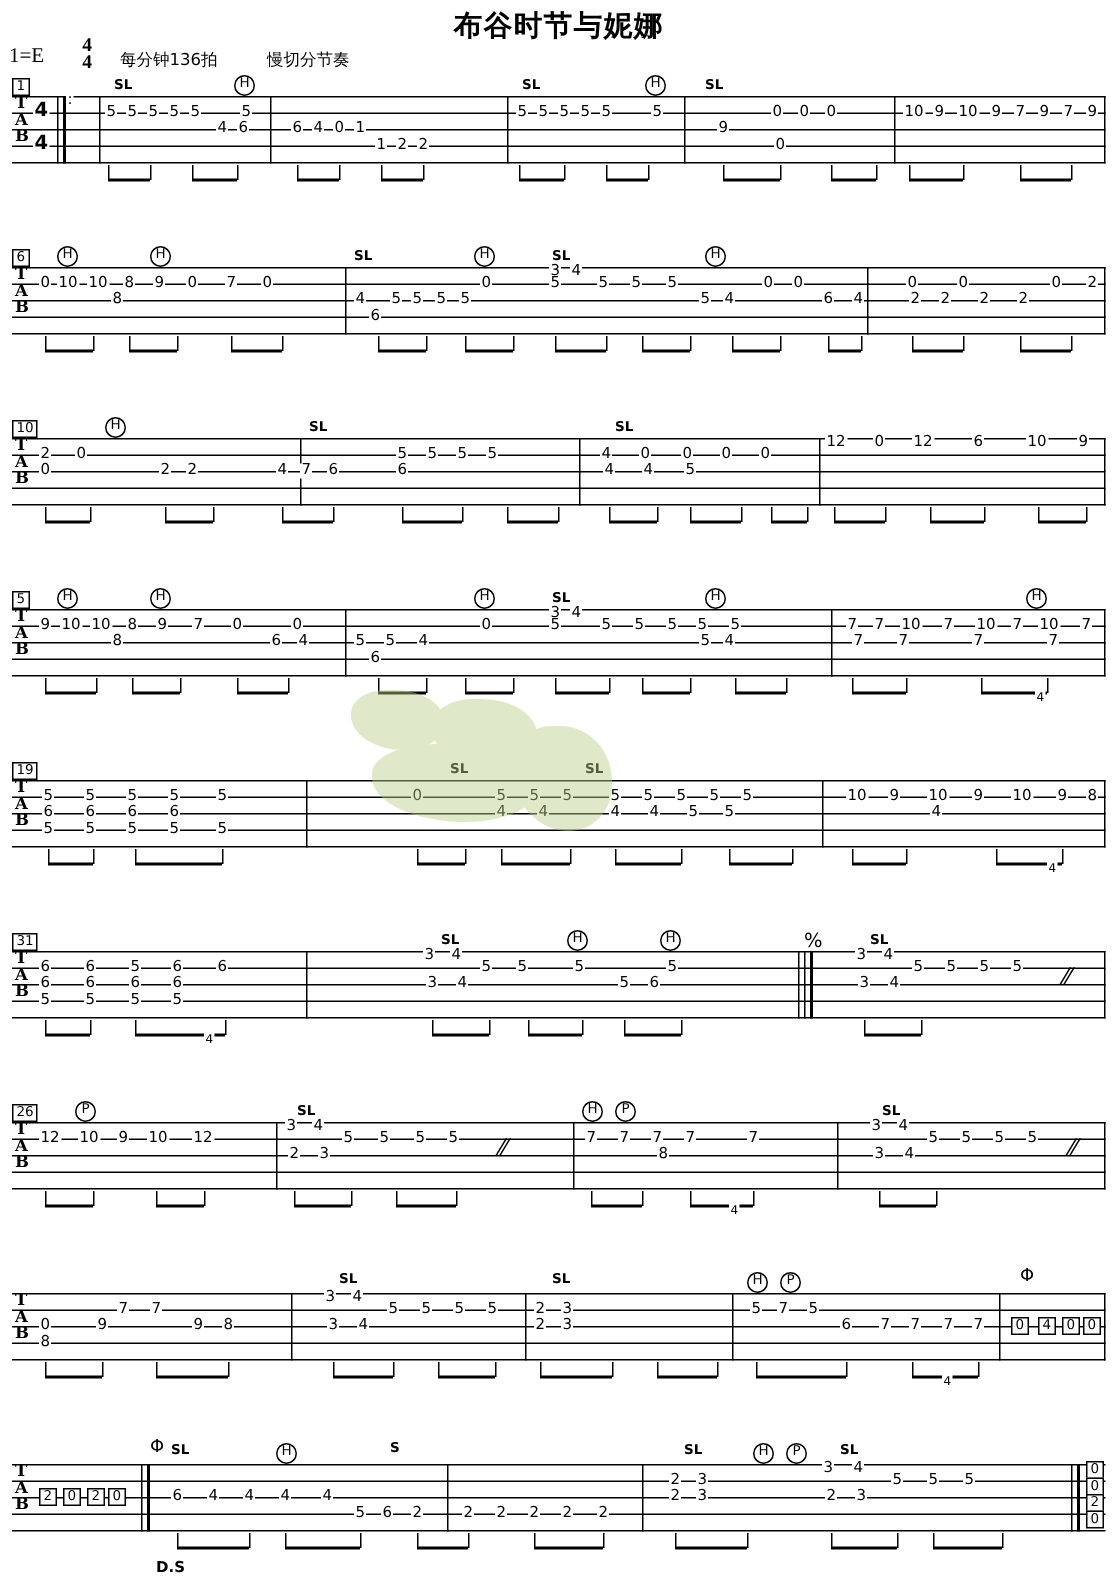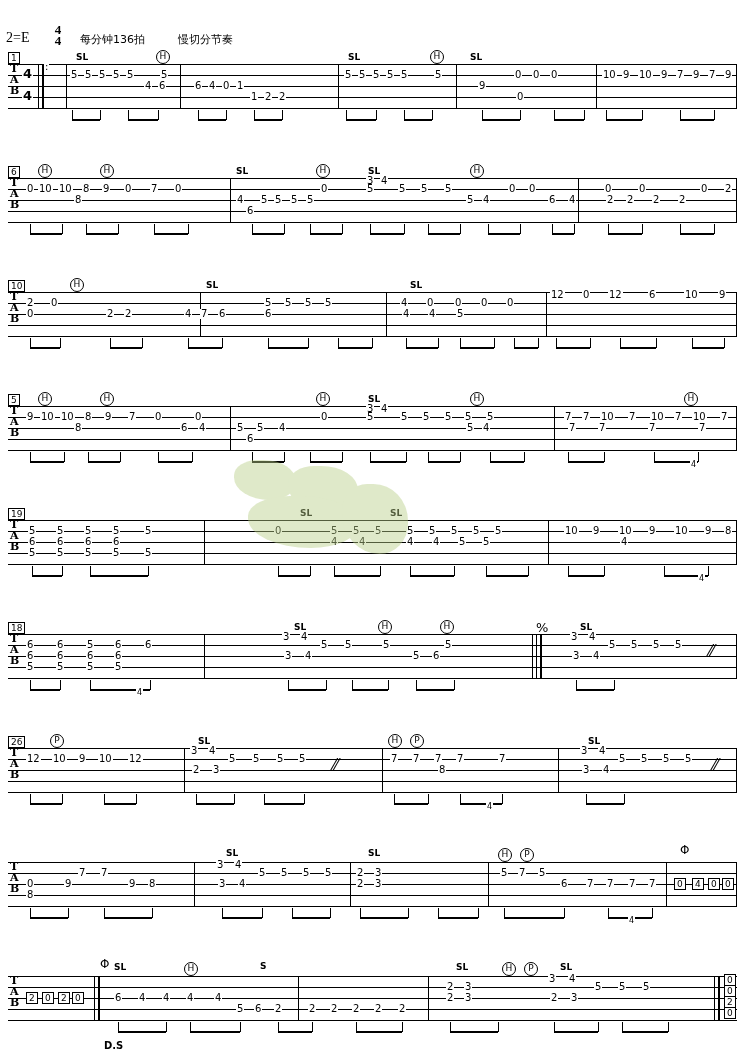--- a/index.html
+++ b/index.html
@@ -37,22 +37,23 @@
   .wm-blob{position:absolute;background:#b9cf88;border-radius:40% 55% 45% 60%;}
   .ds{position:absolute;font-size:10px;font-family:"DejaVu Sans",sans-serif;font-weight:bold;}
   .boxnum{position:absolute;border:1px solid #000;font-size:9px;font-family:"DejaVu Sans",sans-serif;padding:0 2px;background:#fff;}
   .rep{position:absolute;font-size:13px;font-family:"DejaVu Sans",sans-serif;}
 </style>
 </head>
 <body>
 
 <div class="sheet">
 
-
-  <div class="keysig">2=E</div>
+  <div class="title">布谷时节与妮娜</div>
+
+  <div class="keysig">1=E</div>
 
   <div class="timesig">
     <span class="num">4</span>
     <span class="line"></span>
     <span class="num">4</span>
   </div>
 
   <div class="tempo">每分钟136拍</div>
   <div class="tempo2">慢切分节奏</div>
 
@@ -590,21 +591,21 @@
       <div class="stem" style="left:344px;top:0;height:10px;"></div>
         <div class="stem" style="left:380px;top:0;height:10px;"></div>
       <div class="beam" style="left:344px;top:9px;width:36px;"></div>
       <div class="stem" style="left:408px;top:0;height:10px;"></div>
         <div class="stem" style="left:446px;top:0;height:10px;"></div>
       <div class="beam" style="left:408px;top:9px;width:38px;"></div>
       <div class="stem" style="left:568px;top:0;height:10px;"></div>
         <div class="stem" style="left:606px;top:0;height:10px;"></div>
       <div class="beam" style="left:568px;top:9px;width:38px;"></div>
     </div>
-    <div class="barnum" style="left:0;top:-12px;">18</div>
+    <div class="barnum" style="left:0;top:-12px;">31</div>
   </div>
 
   <div class="system" id="sys7" style="top:748px;">
     <div class="staff">
       <div class="ln l0"></div>
         <div class="ln l1"></div>
         <div class="ln l2"></div>
         <div class="ln l3"></div>
         <div class="ln l4"></div>
       <div class="tab-letters">

